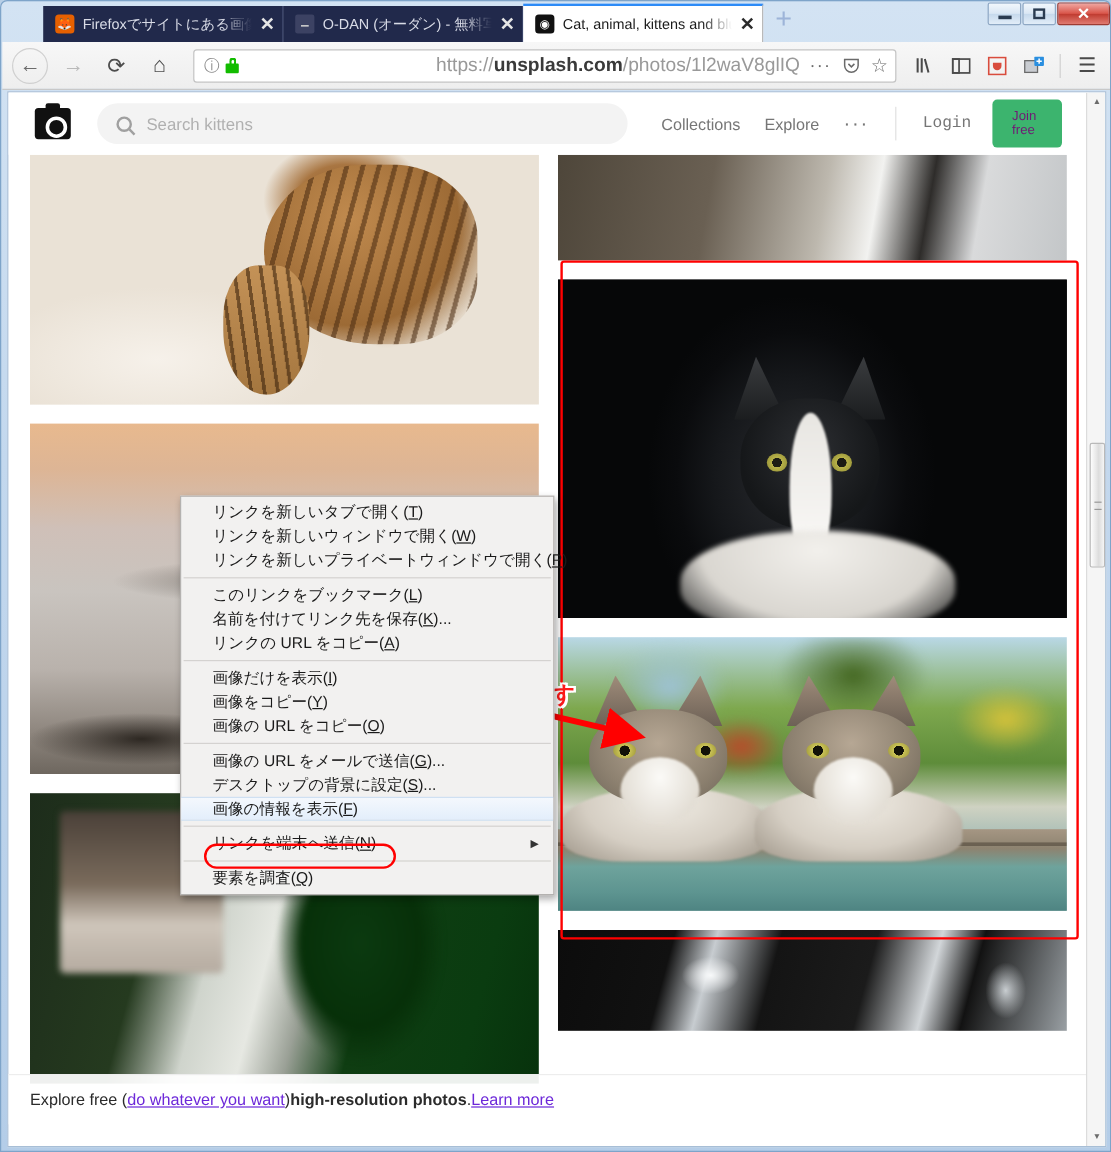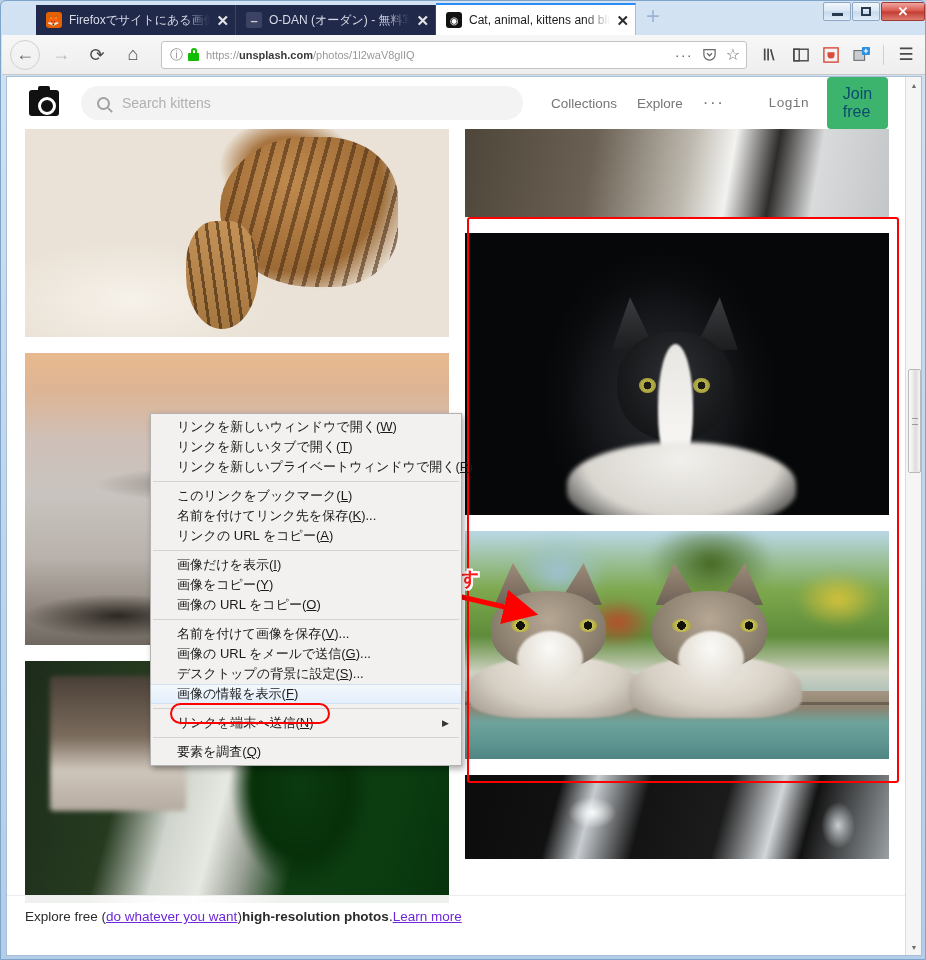--- a/index.html
+++ b/index.html
@@ -158,24 +158,25 @@
   .lock {
     width: 11px; height: 13px;
     position: relative;
     margin-right: 7px;
     flex: 0 0 11px;
   }
   .lock .body { position:absolute; bottom:0; left:0; width:11px; height:8px; background:#12bc00; border-radius:1px;}
   .lock .shackle { position:absolute; top:0; left:2.5px; width:6px; height:6px;
     border:2px solid #12bc00; border-bottom:none; border-radius:4px 4px 0 0;}
   .url-text {
-    font-size: 11px;
+    font-size: 16px;
     color: #999;
     white-space: nowrap; overflow: hidden;
     flex: 1 1 auto;
+    text-align: right;
   }
   .url-text b { color: #3a3a3a; font-weight: bold; }
   .url-actions { display:flex; align-items:center; gap:9px; padding-left:8px; color:#6a6a6a; }
   .url-actions .dots { font-size: 15px; letter-spacing: 1px; line-height: 0.6; }
   .toolbar-right { display:flex; align-items:center; padding-right:6px; gap:2px; }
   .tbicon {
     width: 28px; height: 28px;
     display:flex; align-items:center; justify-content:center;
     color: #4a4a4a; font-size: 15px;
   }
@@ -238,22 +239,22 @@
   }
   .search-ph { color:#b0b0b0; font-size:14px; }
   .navlinks { display:flex; align-items:center; margin-left:28px; gap:20px; }
   .navlink { color:#767676; font-size:13.5px; }
   .navlink.dots { font-size:17px; letter-spacing:1.5px; line-height:0.5; }
   .hdr-sep { width:1px; height:28px; background:#e0e0e0; margin-left:22px; }
   .login { color:#767676; font-size:13.5px; margin-left:22px;font-family:Liberation Mono, monospace; }
   .joinfree {
     margin-left: 18px;
     background: #3cb46e;
-    color:#0c4a6e;
-    font-size: 16px;
+    color:#701a75;
+    font-size: 11px;
     padding: 8px 16px;
     border-radius: 4px;
   }
 
   
   .grid {
     position: absolute; left: 0; top: 52px;
     width: 900px;
     padding: 0 18px;
     display: flex;
@@ -738,26 +739,26 @@
     </div>
 
     <div class="pagescroll">
       <div class="sb-arrow up">▲</div>
       <div class="sb-thumb"></div>
       <div class="sb-arrow down">▼</div>
     </div>
 
     <div class="ctxmenu" id="ctxmenu">
         <div class="ctx-item">
+          <span>リンクを新しいタブで開く(<span class="ctx-accel">T</span>)</span>
+        </div>
+        <div class="ctx-item">
           <span>リンクを新しいウィンドウで開く(<span class="ctx-accel">W</span>)</span>
         </div>
         <div class="ctx-item">
-          <span>リンクを新しいタブで開く(<span class="ctx-accel">T</span>)</span>
-        </div>
-        <div class="ctx-item">
           <span>リンクを新しいプライベートウィンドウで開く(<span class="ctx-accel">P</span>)</span>
         </div>
         <div class="ctx-sep"></div>
         <div class="ctx-item">
           <span>このリンクをブックマーク(<span class="ctx-accel">L</span>)</span>
         </div>
         <div class="ctx-item">
           <span>名前を付けてリンク先を保存(<span class="ctx-accel">K</span>)...</span>
         </div>
         <div class="ctx-item">
@@ -767,23 +768,20 @@
         <div class="ctx-item">
           <span>画像だけを表示(<span class="ctx-accel">I</span>)</span>
         </div>
         <div class="ctx-item">
           <span>画像をコピー(<span class="ctx-accel">Y</span>)</span>
         </div>
         <div class="ctx-item">
           <span>画像の URL をコピー(<span class="ctx-accel">O</span>)</span>
         </div>
         <div class="ctx-sep"></div>
-        <div class="ctx-item">
-          <span>名前を付けて画像を保存(<span class="ctx-accel">V</span>)...</span>
-        </div>
         <div class="ctx-item">
           <span>画像の URL をメールで送信(<span class="ctx-accel">G</span>)...</span>
         </div>
         <div class="ctx-item">
           <span>デスクトップの背景に設定(<span class="ctx-accel">S</span>)...</span>
         </div>
         <div class="ctx-item highlight">
           <span>画像の情報を表示(<span class="ctx-accel">F</span>)</span>
         </div>
         <div class="ctx-sep"></div>

